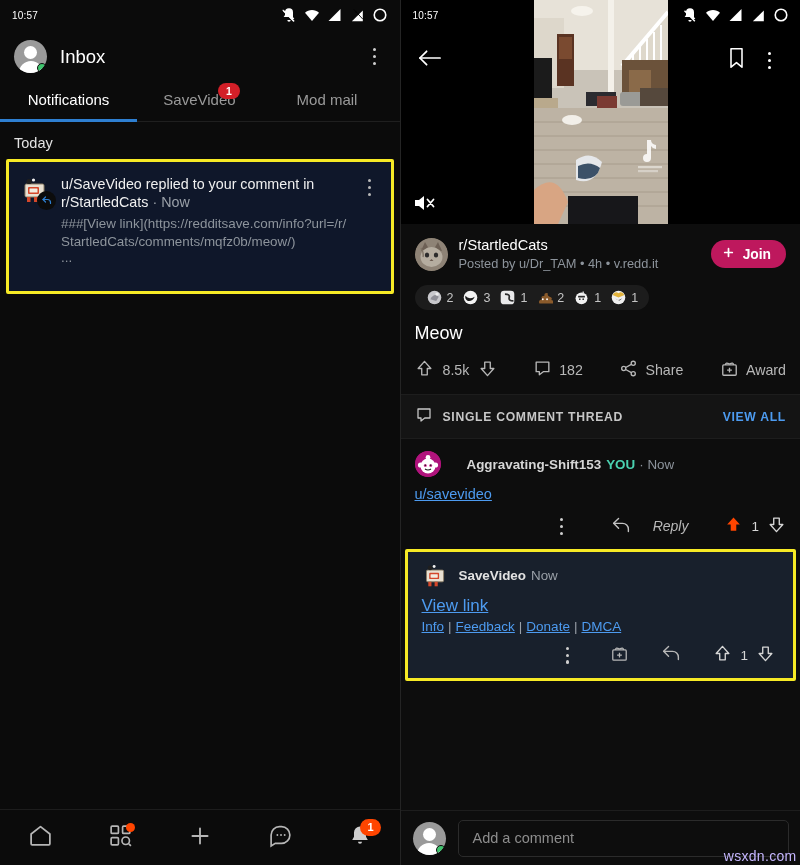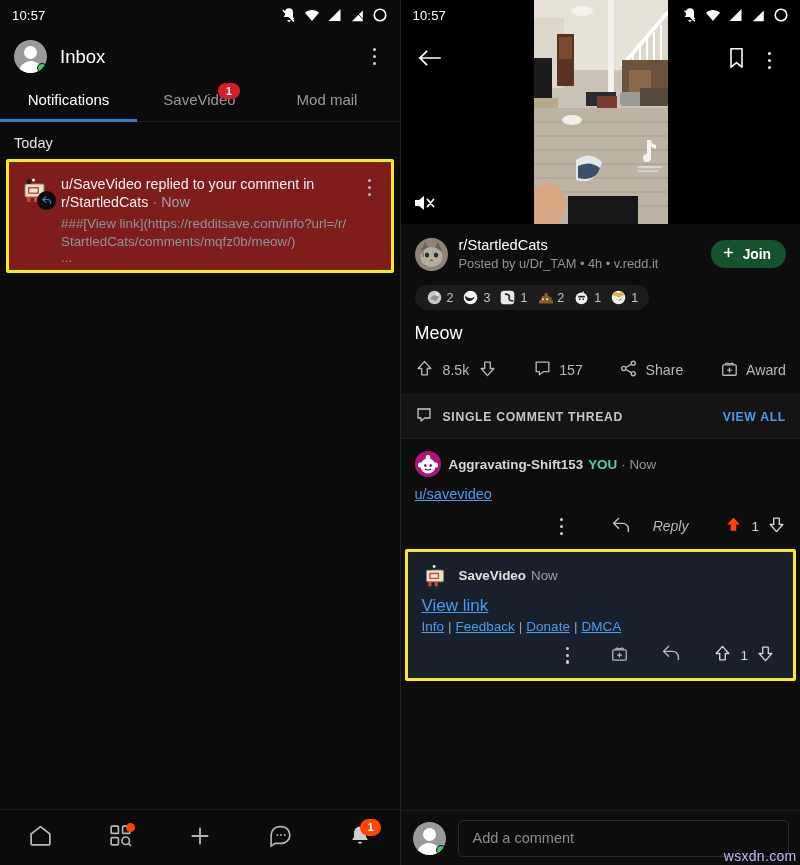--- a/index.html
+++ b/index.html
@@ -4,21 +4,21 @@
 <style>
   html,body{margin:0;padding:0;background:#000;}
   body{width:800px;height:865px;overflow:hidden;font-family:"Liberation Sans",sans-serif;-webkit-font-smoothing:antialiased;}
   .screen{position:relative;width:800px;height:865px;display:flex;background:#000;}
   .panel{position:relative;width:400px;height:865px;background:#0b0b0b;overflow:hidden;}
   .panel.right{background:#0d0d0d;border-left:1px solid #242424;width:400px;}
 
   
   .statusbar{height:30px;display:flex;align-items:center;justify-content:space-between;padding:0 12px;color:#fff;position:relative;z-index:5;}
   .statusbar.over{position:absolute;top:0;left:0;right:0;background:transparent;}
-  .st-time{font-size:13px;font-weight:400;letter-spacing:.2px;color:#fff;}
+  .st-time{font-size:10px;font-weight:400;letter-spacing:.2px;color:#fff;}
   .st-icons{display:flex;align-items:center;gap:7px;}
   .st-icons svg{display:block;}
 
   
   .inbox-head{display:flex;align-items:center;padding:10px 14px 8px 14px;gap:13px;}
   .avatar{width:33px;height:33px;border-radius:50%;background:#9a9a9a;position:relative;overflow:hidden;flex:none;}
   .avatar .head{position:absolute;width:13px;height:13px;border-radius:50%;background:#fff;left:10px;top:6px;}
   .avatar .body{position:absolute;width:24px;height:16px;border-radius:12px 12px 0 0;background:#fff;left:4.5px;top:21px;}
   .avatar .dot{position:absolute;width:8px;height:8px;border-radius:50%;background:#3ec46d;right:0px;bottom:0px;border:1.5px solid #0b0b0b;}
   .inbox-title{color:#fff;font-size:18.5px;flex:1;}
@@ -30,21 +30,21 @@
   .tab{padding:10px 0 13px 0;font-size:15px;color:#9a9a9a;position:relative;cursor:pointer;}
   .tab.t1{width:137px;text-align:center;color:#fff;font-weight:500;}
   .tab.t2{width:125px;text-align:center;}
   .tab.t3{width:130px;text-align:center;}
   .tab-underline{position:absolute;left:0;bottom:-1px;width:137px;height:2.6px;background:#2e7fd1;}
   .tbadge{position:absolute;top:2px;right:22px;min-width:16px;height:16px;border-radius:8px;background:#d31f28;color:#fff;font-size:10.5px;line-height:16px;text-align:center;padding:0 3px;font-weight:600;}
 
   
   .today{color:#e4e4e4;font-size:14.5px;padding:13px 14px 8px 14px;}
   .hl-box{border:3px solid #f7ea25;margin:0 6px;border-radius:2px;}
-  .notif{display:flex;gap:11px;padding:13px 10px 5px 11px;background:#7f1d1d;}
+  .notif{display:flex;gap:11px;padding:13px 10px 26px 11px;background:#0f172a;}
   .bot-av{width:30px;height:30px;flex:none;position:relative;}
   .bot-av .reply-badge{position:absolute;width:19px;height:19px;border-radius:50%;background:#0c0c0c;right:-6px;bottom:-5px;display:flex;align-items:center;justify-content:center;}
   .notif-body{flex:1;min-width:0;}
   .notif-title{color:#f0f0f0;font-size:14.3px;line-height:18px;}
   .notif-time{color:#9aa0a8;}
   .notif-sub{color:#8d949c;font-size:13.4px;line-height:17.5px;margin-top:4px;word-break:break-all;}
   .notif-ell{color:#8d949c;font-size:13.4px;line-height:15px;}
   .notif .kebab i{background:#b9b9b9;}
 
   
@@ -61,39 +61,39 @@
   .back-arrow{position:absolute;left:16px;top:48px;cursor:pointer;}
   .bm{position:absolute;right:56px;top:47px;cursor:pointer;}
   .kb-r{position:absolute;right:20px;top:48px;}
 
   
   .post-head{display:flex;align-items:center;padding:12px 14px 6px 14px;gap:11px;}
   .sub-av{width:33px;height:33px;border-radius:50%;flex:none;overflow:hidden;background:#6b6258;position:relative;}
   .sub-meta{flex:1;min-width:0;}
   .sub-name{color:#fff;font-size:14.6px;font-weight:500;line-height:18px;}
   .sub-sub{color:#8d949c;font-size:12.8px;line-height:17px;margin-top:1px;}
-  .join-btn{background:#14532d;color:#fff;border-radius:16px;padding:6px 15px 6px 11px;font-size:13.8px;font-weight:700;display:flex;align-items:center;gap:8px;cursor:pointer;flex:none;}
+  .join-btn{background:#be185d;color:#fff;border-radius:16px;padding:6px 15px 6px 11px;font-size:13.8px;font-weight:700;display:flex;align-items:center;gap:8px;cursor:pointer;flex:none;}
   .awards{margin:7px 14px 0 14px;display:inline-flex;align-items:center;background:#1c1c1c;border-radius:14px;padding:4px 11px;gap:4px;}
   .aw{display:flex;align-items:center;gap:4px;margin-right:5px;}
   .aw:last-child{margin-right:0;}
   .aw .ct{color:#c5c5c5;font-size:12.5px;}
   .post-title{color:#fff;font-size:18px;padding:13px 14px 2px 14px;}
 
   .actionbar{display:flex;align-items:center;padding:13px 14px 13px 14px;gap:16px;}
   .act{display:flex;align-items:center;gap:7px;color:#b7b7b7;font-size:14.2px;cursor:pointer;}
   .act.votes{gap:9px;}
   .sp1{width:36px;}.sp2{width:42px;}.sp3{width:44px;}
 
   .sct{display:flex;align-items:center;justify-content:space-between;background:#141414;padding:11px 14px;border-top:1px solid #1d1d1d;border-bottom:1px solid #1d1d1d;}
   .sct-l{display:flex;align-items:center;gap:10px;color:#c7c7c7;font-size:12.2px;letter-spacing:.7px;font-weight:600;justify-content:space-between;}
   .sct-r{color:#4d9bf0;font-size:12.2px;letter-spacing:.7px;font-weight:700;cursor:pointer;}
 
   
   .cmt{padding:12px 14px 2px 14px;}
-  .cmt-head{display:flex;align-items:center;gap:8px;}
+  .cmt-head{display:flex;align-items:center;gap:26px;}
   .cmt-av{width:26px;height:26px;border-radius:50%;flex:none;background:#b0137c;position:relative;overflow:hidden;}
   .cmt-name{color:#d6d6d6;font-size:13.4px;font-weight:700;}
   .cmt-you{color:#4ad1b0;font-size:13.4px;font-weight:700;margin-left:5px;}
   .cmt-time{color:#8d949c;font-size:13.4px;margin-left:4px;font-weight:400;}
   .cmt-body{padding:8px 0 0 0;}
   .cmt-link{color:#4d9bf0;font-size:14.5px;text-decoration:underline;cursor:pointer;}
   .cmt-actions{display:flex;align-items:center;justify-content:flex-end;gap:0;padding:9px 14px 10px 0;}
   .ca{display:flex;align-items:center;gap:7px;color:#b7b7b7;font-size:14px;cursor:pointer;}
   .ca.reply{gap:22px;font-weight:500;font-style:italic;}
   .gapA{width:38px;}.gapB{width:36px;}.gapC{width:32px;}
@@ -479,21 +479,21 @@
             </svg>
         </span>
       </div>
       <div class="sp1"></div>
       <div class="act">
         <span>
           <svg width="19" height="19" viewBox="0 0 24 24" fill="none" stroke="#b7b7b7" stroke-width="1.7" stroke-linejoin="round">
               <path d="M20 4H4v12h4v4l5-4h7z"></path>
             </svg>
         </span>
-        <span>157</span>
+        <span>182</span>
       </div>
       <div class="sp2"></div>
       <div class="act">
         <span>
           <svg width="19" height="19" viewBox="0 0 24 24" fill="none" stroke="#b7b7b7" stroke-width="1.7">
               <circle cx="18" cy="5.5" r="2.6"></circle>
               <circle cx="6" cy="12" r="2.6"></circle>
               <circle cx="18" cy="18.5" r="2.6"></circle>
               <path d="m8.4 10.7 7.2-3.9M8.4 13.3l7.2 3.9"></path>
             </svg>

